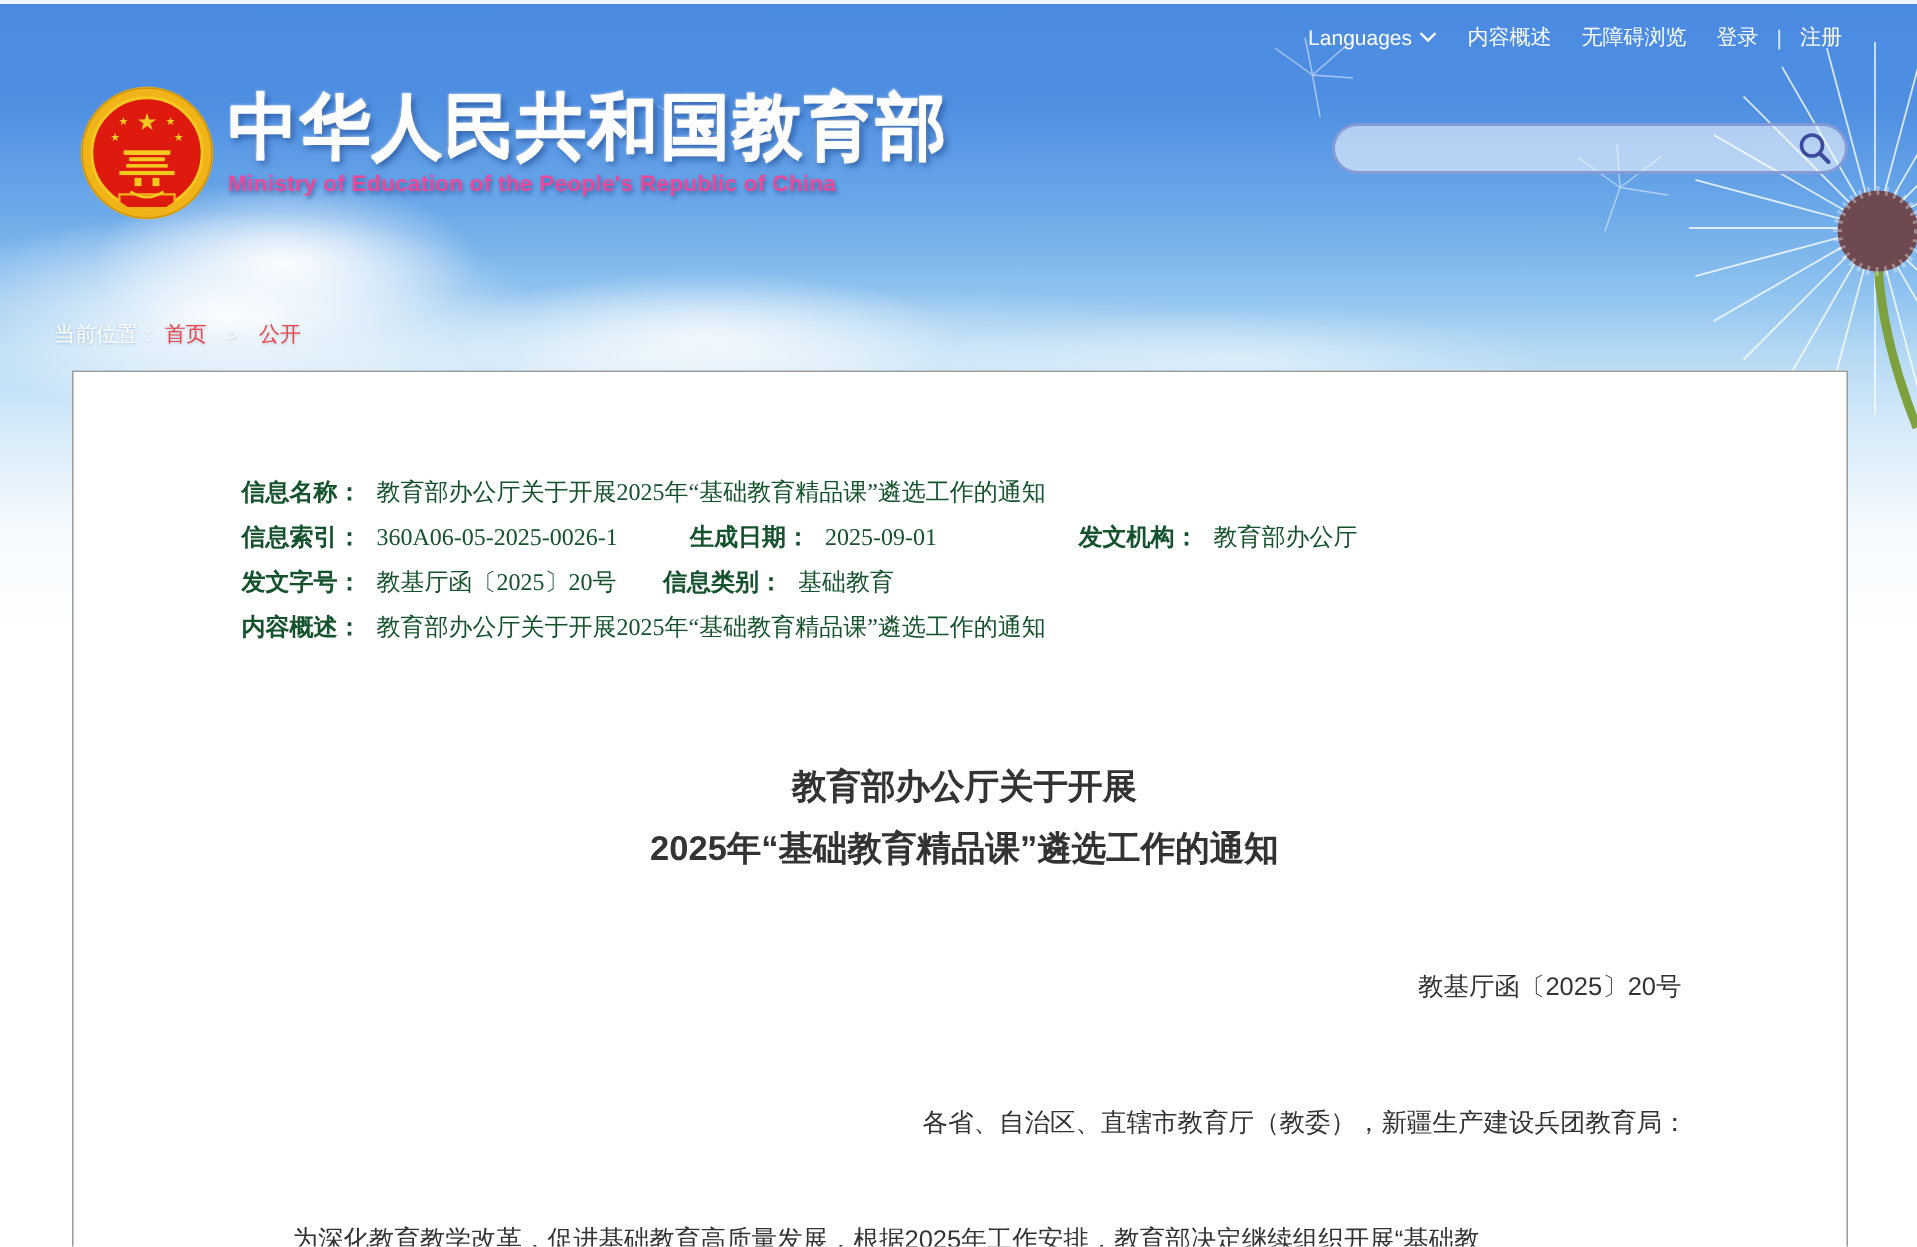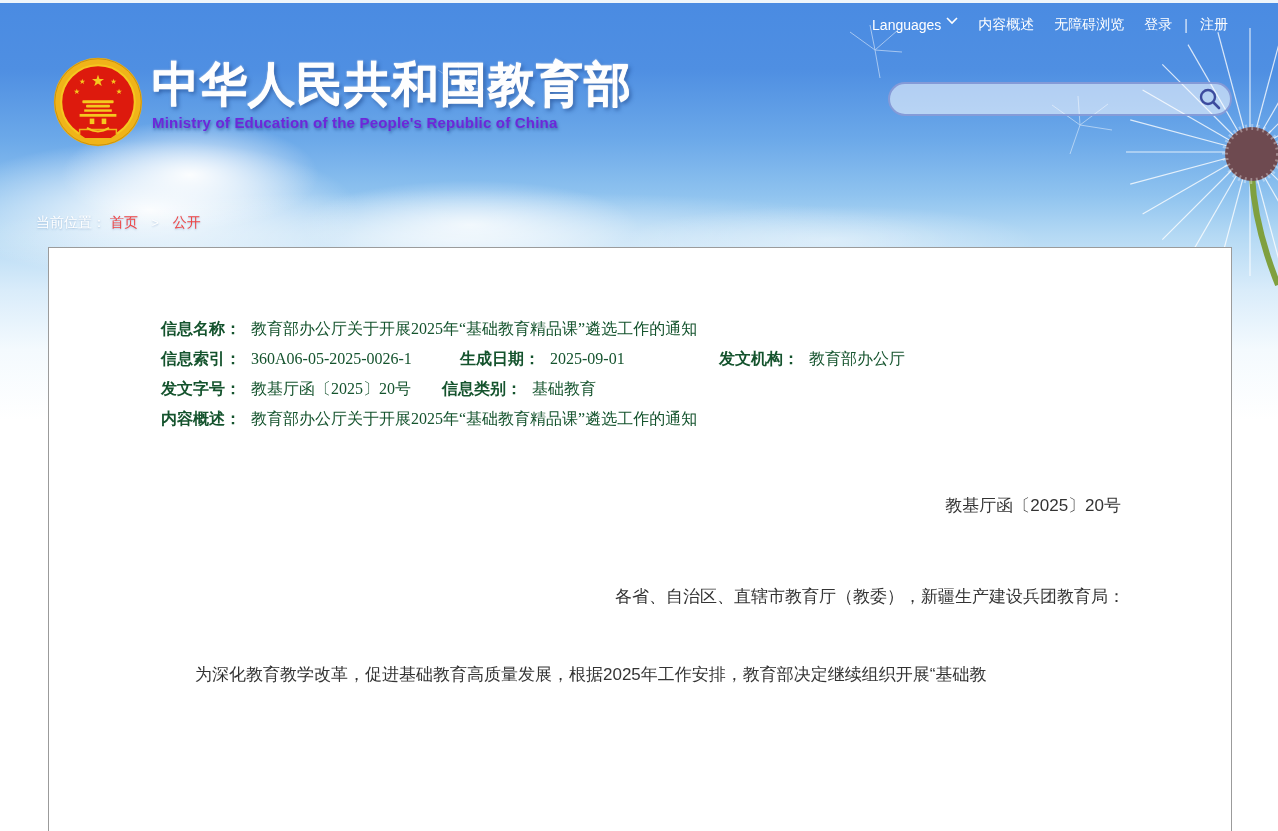--- a/index.html
+++ b/index.html
@@ -25,32 +25,32 @@
   .c2{left:60px;top:120px;width:260px;height:110px;}
   .c3{left:300px;top:180px;width:340px;height:90px;opacity:.8;}
   .c4{left:-40px;top:190px;width:1000px;height:100px;opacity:.55;}
   .c5{left:620px;top:205px;width:420px;height:70px;opacity:.45;}
   
   .dandelion{position:absolute;right:0;top:0;pointer-events:none;}
   .seed{position:absolute;pointer-events:none;opacity:.55;}
   
   .top-nav{position:absolute;top:16px;right:50px;display:flex;align-items:center;
     gap:20px;color:#fff;font-size:14px;z-index:5;}
-  .top-nav a{color:#fff;text-decoration:none;cursor:pointer;display:flex;align-items:flex-start;gap:5px;}
+  .top-nav a{color:#fff;text-decoration:none;cursor:pointer;display:flex;align-items:center;gap:5px;}
   .nav-divider{opacity:.85;margin:0 -8px;}
   
   .logo-row{position:absolute;left:52px;top:56px;display:flex;align-items:flex-start;z-index:5;cursor:pointer;}
   .emblem{width:92px;height:92px;flex:0 0 auto;}
   .logo-text{margin-left:8px;margin-top:2px;}
   .site-zh{
     font-size:47px;font-weight:bold;color:#fefefe;letter-spacing:1px;line-height:52px;
     text-shadow:0 1px 0 #ffffff,2px 3px 4px rgba(20,60,130,.6),0 0 2px rgba(255,255,255,.8);
   }
   .site-en{
-    font-size:15px;font-weight:bold;color:#6d28d9;margin-top:4px;letter-spacing:.2px;
+    font-size:15px;font-weight:bold;color:#ec4899;margin-top:4px;letter-spacing:.2px;
     text-shadow:1px 2px 3px rgba(20,60,130,.55);
   }
   
   .search-wrap{position:absolute;top:82px;right:46px;width:344px;height:34px;z-index:5;}
   .search-input{
     width:100%;height:100%;box-sizing:border-box;border-radius:18px;
     border:2px solid rgba(125,145,210,.85);
     background:rgba(255,255,255,.55);
     padding:0 44px 0 16px;font-size:15px;color:#333;outline:none;
   }
@@ -235,20 +235,24 @@
         <span class="info-lbl">信息类别：</span>
         <span class="info-val">基础教育</span>
       </span>
     </div>
     <div class="info-row">
       <span class="info-lbl">内容概述：</span>
       <span class="info-val">教育部办公厅关于开展2025年“基础教育精品课”遴选工作的通知</span>
     </div>
   </div>
 
+  <div class="doc-title">
+    <div>教育部办公厅关于开展</div>
+    <div>2025年“基础教育精品课”遴选工作的通知</div>
+  </div>
 
   <div class="doc-number">教基厅函〔2025〕20号</div>
 
   <div class="salutation">各省、自治区、直辖市教育厅（教委），新疆生产建设兵团教育局：</div>
 
   <div class="para">为深化教育教学改革，促进基础教育高质量发展，根据2025年工作安排，教育部决定继续组织开展“基础教</div>
 
 </div>
 
 </body></html>

